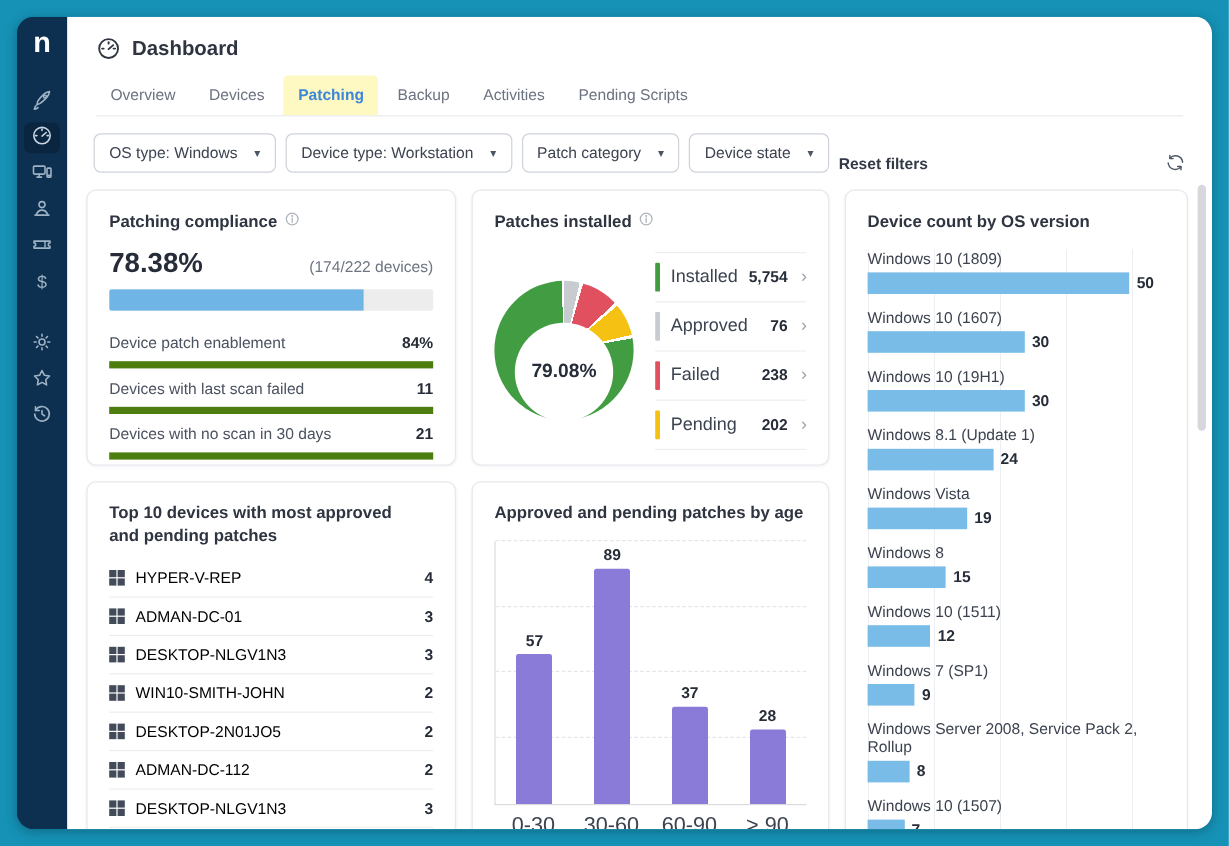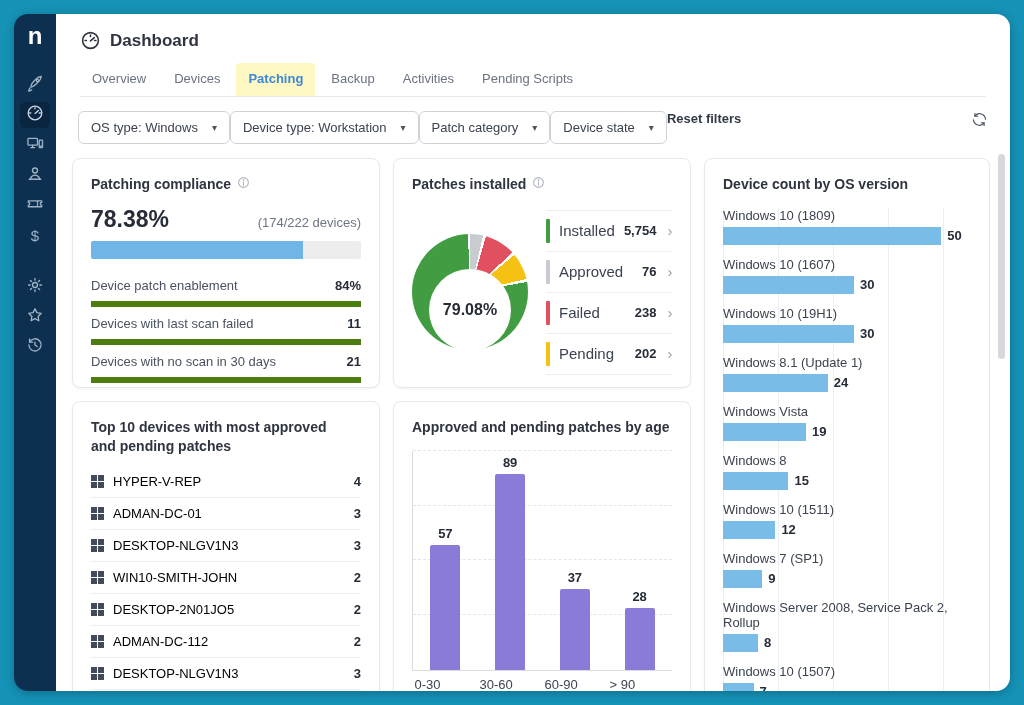--- a/index.html
+++ b/index.html
@@ -23,21 +23,21 @@
   .dollar-glyph { font-size:15px; color:#9fb2c4; font-weight:400; }
   
   .main { flex:1; background:#ffffff; position:relative; overflow:hidden; display:flex; flex-direction:column; }
   .header { padding:16px 24px 0 24px; }
   .title-row { display:flex; align-items:center; gap:9px; }
   .page-title { font-size:17px; font-weight:bold; color:#2e3440; }
   .tabs { display:flex; gap:4px; margin-top:12px; border-bottom:1px solid #e8eaee; }
   .tab { font-size:13px; color:#6b7280; padding:8px 12px 10px 12px; cursor:pointer; border-radius:4px 4px 0 0; }
   .tab.active { color:#3d87d8; background:#fef9c3; font-weight:bold; }
   
-  .filter-bar { display:flex; align-items:flex-start; gap:0; padding:14px 22px 12px 22px; }
+  .filter-bar { display:flex; align-items:flex-end; gap:8px; padding:14px 22px 12px 22px; }
   .chip { display:flex; align-items:center; gap:14px; border:1px solid #ced3da; border-radius:6px; padding:8px 12px; font-size:13px; color:#3c4350; cursor:pointer; background:#fff; }
   .chip .lbl-bold { font-weight:normal;margin-top:21px; }
   .chip .caret { font-size:10px; color:#4b5563; }
   .reset-filters { font-size:13px; font-weight:bold; color:#333a47; cursor:pointer; }
   .refresh { margin-left:auto; cursor:pointer; display:flex; align-items:center; }
   
   .content { flex:1; padding:2px 20px 0 16px; display:grid; grid-template-columns:308px 298px 1fr; grid-template-rows:230px 330px; gap:13px; overflow:hidden; }
   .card { background:#fff; border:1px solid #e6e8ec; border-radius:8px; box-shadow:0 1px 2px rgba(20,30,50,.05); padding:16px 18px; overflow:hidden; }
   .card-title { font-size:14px; font-weight:bold; color:#2e3440; display:flex; align-items:flex-start; gap:6px; line-height:1.35; }
   .card-os { grid-column:3; grid-row:1 / span 2; }
@@ -76,21 +76,21 @@
   .win-icon span { background:#434b5a; }
   .dev-name { flex:1; color:#000000; }
   .dev-count { font-weight:bold; color:#262c38; }
   
   .age-chart { margin-top:14px; position:relative; height:220px; border-left:1px solid #d9dce1; border-bottom:1px solid #d9dce1; display:flex; justify-content:space-around; align-items:flex-end; }
   .gridline { position:absolute; left:0; right:0; border-top:1px dashed #e4e6ea; }
   .age-col { width:60px; display:flex; flex-direction:column; align-items:center; position:relative; }
   .age-value { font-size:13px; font-weight:bold; color:#262c38; margin-bottom:4px; }
   .age-bar { width:30px; border-radius:2px 2px 0 0; }
   .age-labels { display:flex; justify-content:space-around; margin-top:6px; }
-  .age-xlabel { width:60px; font-size:13px; color:#3c4350; }
+  .age-xlabel { width:60px; text-align:center; font-size:18px; color:#3c4350; }
   
   .scroll-thumb { position:absolute; right:5px; top:140px; width:7px; height:205px; border-radius:4px; background:#d6d8dd; }
 </style>
 </head>
 <body>
 
 <div class="app-frame">
 
   <nav class="sidebar">
     <div class="logo">n</div>

